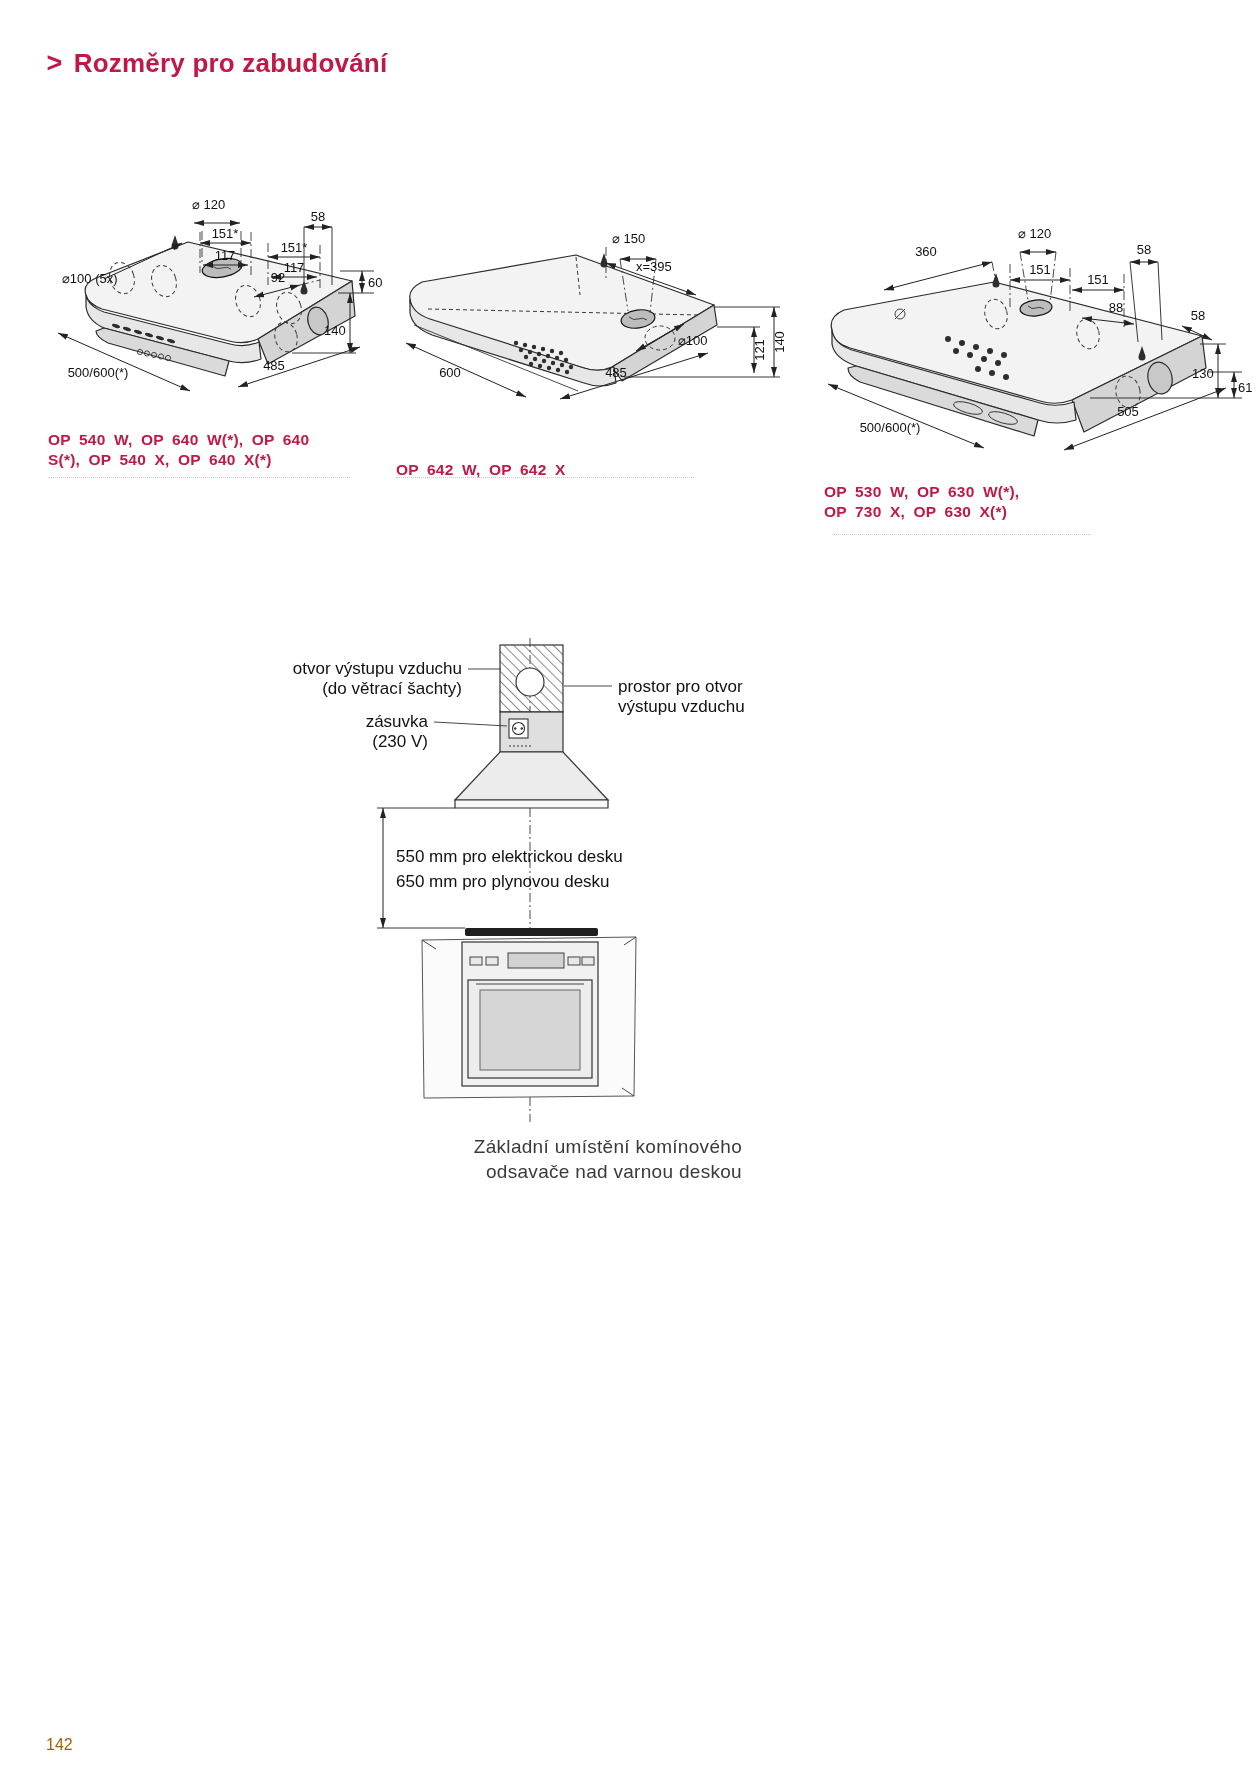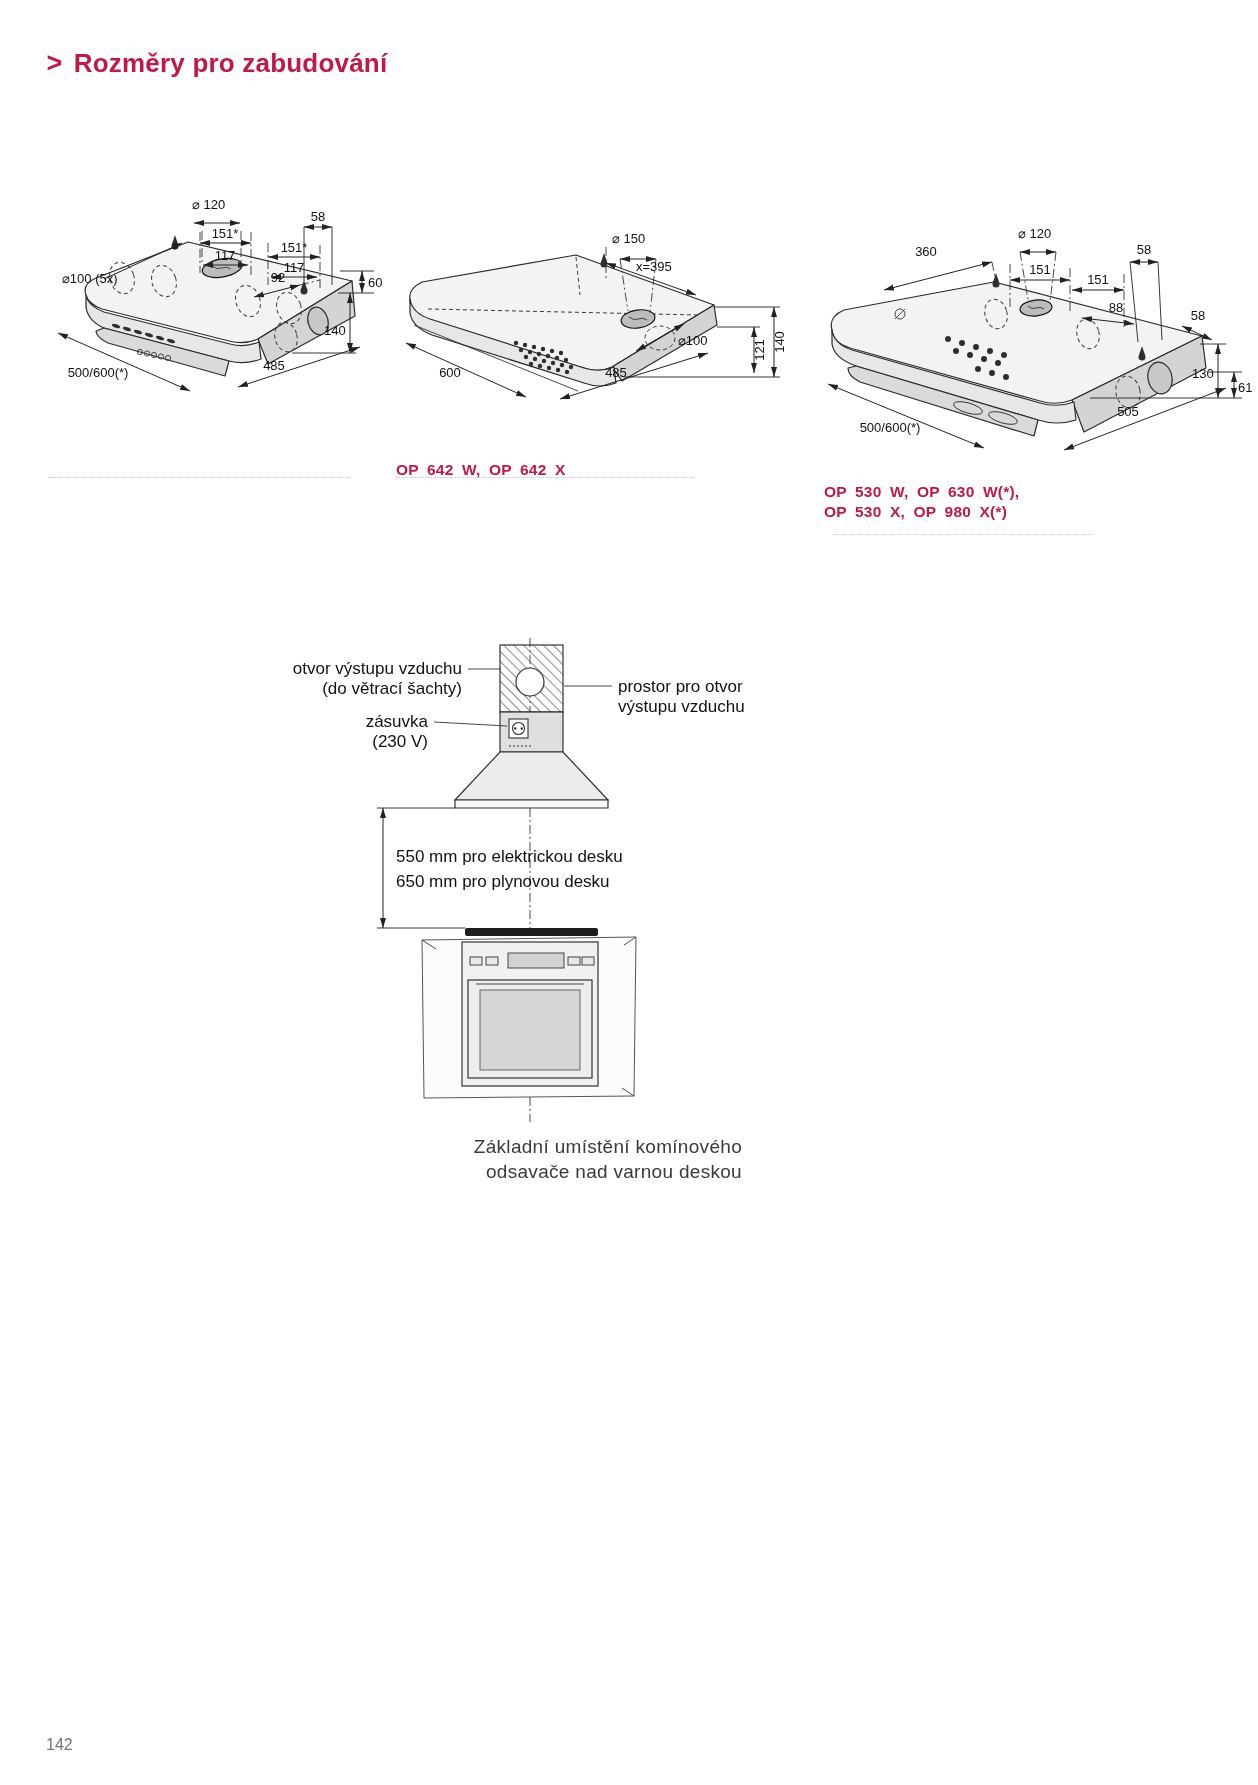--- a/index.html
+++ b/index.html
@@ -9,21 +9,21 @@
   
   .title-row{top:48px;left:46px;display:flex;align-items:center;gap:12px;}
   .title-arrow{color:#c01946;font-size:27px;font-weight:bold;font-style:italic;line-height:1;}
   .page-title{color:#c01946;font-size:26px;font-weight:bold;margin:0;letter-spacing:.2px;}
   
   .model-label{color:#c01946;font-weight:bold;font-size:15.5px;line-height:20px;
                letter-spacing:.2px;word-spacing:4px;white-space:nowrap;}
   .label-rule{border-top:1.5px dotted #c9c9c9;height:0;}
   
   .caption{width:410px;text-align:right;color:#3a3a3a;font-size:19px;line-height:25px;letter-spacing:.3px;}
-  .page-number{color:#737373;font-size:16px;}
+  .page-number{color:#a16207;font-size:16px;}
   
   svg{overflow:visible;}
   svg text{font-family:"Liberation Sans",sans-serif;font-size:13px;fill:#111;}
   svg text.big{font-size:17px;}
   .ln{fill:none;stroke:#2b2b2b;stroke-width:1.2;stroke-linejoin:round;stroke-linecap:round;}
   .fa{fill:#f3f3f3;} .fb{fill:#e7e7e7;} .fc{fill:#dadada;} .fd{fill:#d4d4d4;} .fe{fill:#c8c8c8;}
   .dash{fill:none;stroke:#3a3a3a;stroke-width:1;stroke-dasharray:4 3;}
   .cl{fill:none;stroke:#333;stroke-width:.9;stroke-dasharray:9 3 2 3;}
   .dim{fill:none;stroke:#222;stroke-width:1;}
   .ext{fill:none;stroke:#222;stroke-width:.9;}
@@ -256,30 +256,34 @@
       <text x="394" y="186">130</text>
       <path class="dim" d="M436,180 V206" marker-start="url(#arwC)" marker-end="url(#arwC)"></path>
       <text x="440" y="200">61</text>
       <path class="dim" d="M266,258 L428,196" marker-start="url(#arwC)" marker-end="url(#arwC)"></path>
       <text x="330" y="224" text-anchor="middle">505</text>
       <path class="dim" d="M30,192 L186,256" marker-start="url(#arwC)" marker-end="url(#arwC)"></path>
       <text x="92" y="240" text-anchor="middle">500/600(*)</text>
     </g>
   </svg>
 
+  <div class="abs model-label" style="left:48px;top:430px;">
+    <div>OP 540 W, OP 640 W(*), OP 640</div>
+    <div>S(*), OP 540 X, OP 640 X(*)</div>
+  </div>
   <div class="abs label-rule" style="left:48px;top:477px;width:302px;"></div>
 
   <div class="abs model-label" style="left:396px;top:460px;">
     <div>OP 642 W, OP 642 X</div>
   </div>
   <div class="abs label-rule" style="left:396px;top:477px;width:298px;"></div>
 
   <div class="abs model-label" style="left:824px;top:482px;">
     <div>OP 530 W, OP 630 W(*),</div>
-    <div>OP 530 X, OP 980 X(*)</div>
+    <div>OP 730 X, OP 630 X(*)</div>
   </div>
   <div class="abs label-rule" style="left:833px;top:534px;width:258px;"></div>
 
   <svg class="abs" style="left:280px;top:630px;" width="700" height="560" viewBox="0 0 700 560">
     <defs>
       <marker id="arwM" markerWidth="11" markerHeight="8" refX="10" refY="4" orient="auto-start-reverse" markerUnits="userSpaceOnUse">
         <path d="M0,1 L10,4 L0,7 Z" fill="#222"></path>
       </marker>
       <pattern id="hatchM" width="7" height="7" patternUnits="userSpaceOnUse" patternTransform="rotate(-45)">
         <line x1="0" y1="0" x2="0" y2="7" stroke="#6d6d6d" stroke-width="1.6"></line>

